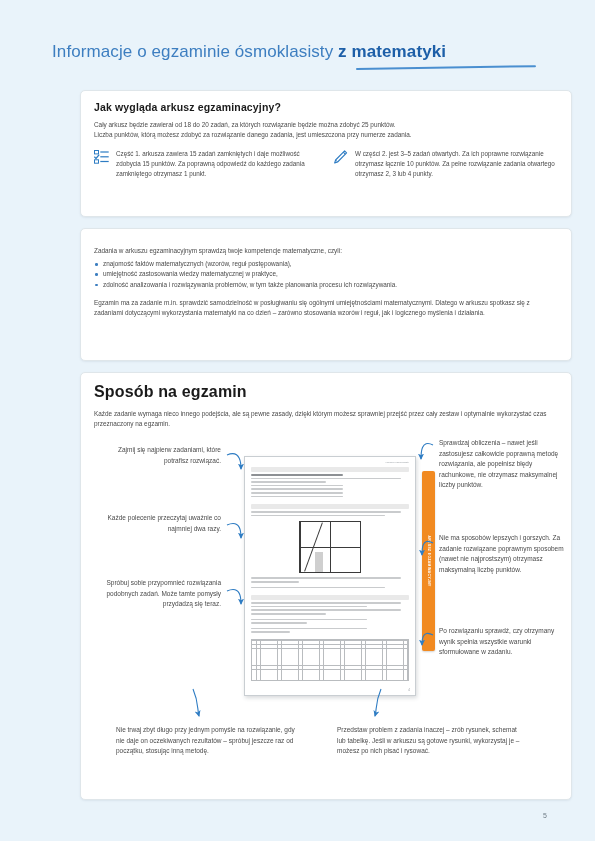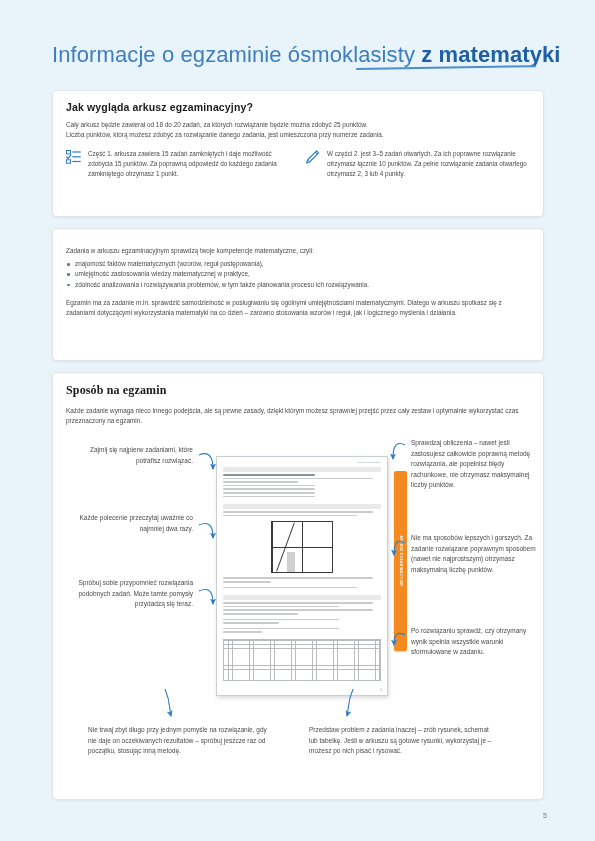--- a/index.html
+++ b/index.html
@@ -10,43 +10,43 @@
     font-family:"Liberation Sans", sans-serif;
     color:#3c3c3b;
     position:relative;
     overflow:hidden;
   }
   .page { position:relative; width:595px; height:841px; }
 
   
   .page-heading {
     position:absolute; left:52px; top:42px; width:500px;
-    font-size:22px; font-weight:400; color:#3d7ec0; letter-spacing:.1px;
+    font-size:17px; font-weight:400; color:#3d7ec0; letter-spacing:.1px;
     white-space:nowrap;
   }
   .page-heading .strong { font-weight:700; color:#1d5fa8; }
   .heading-rule {
     position:absolute; left:356px; top:68px; width:180px; height:2px;
     background:#4a8fd0; border-radius:2px;
     transform:rotate(-0.9deg); transform-origin:left center;
   }
 
   
   .card {
     position:absolute; background:#ffffff; border:1px solid #dfe6ea;
-    border-radius:5px; box-shadow:0 1px 2px rgba(90,110,130,.10);
+    border-radius:5px; box-shadow:0 1px 2px rgba(90,110,130,.10);margin-left:28px;
   }
   #card-arkusz { left:52px; top:90px; width:492px; height:127px; }
   #card-wiedza { left:52px; top:228px; width:492px; height:133px; }
   #card-sposob { left:52px; top:372px; width:492px; height:428px; }
 
   .card-title {
     font-size:10.5px; font-weight:700; color:#1a1a1a; letter-spacing:.15px;
   }
-  #card-sposob .card-title { font-family:Liberation Serif, serif; font-size:12px; }
+  #card-sposob .card-title { font-family:Liberation Sans, sans-serif; font-size:16px; }
   .card-body { font-size:6.4px; line-height:10.2px; color:#4a4a4a; }
 
   .pad { padding:10px 13px 0 13px; }
 
   
   .icon-cols { display:flex; gap:14px; margin-top:9px; }
   .icon-col { display:flex; gap:7px; width:228px; }
   .icon-box { width:15px; flex:0 0 15px; padding-top:1px; }
   .icon-text { font-size:6.3px; line-height:9.6px; color:#4a4a4a; }
 

